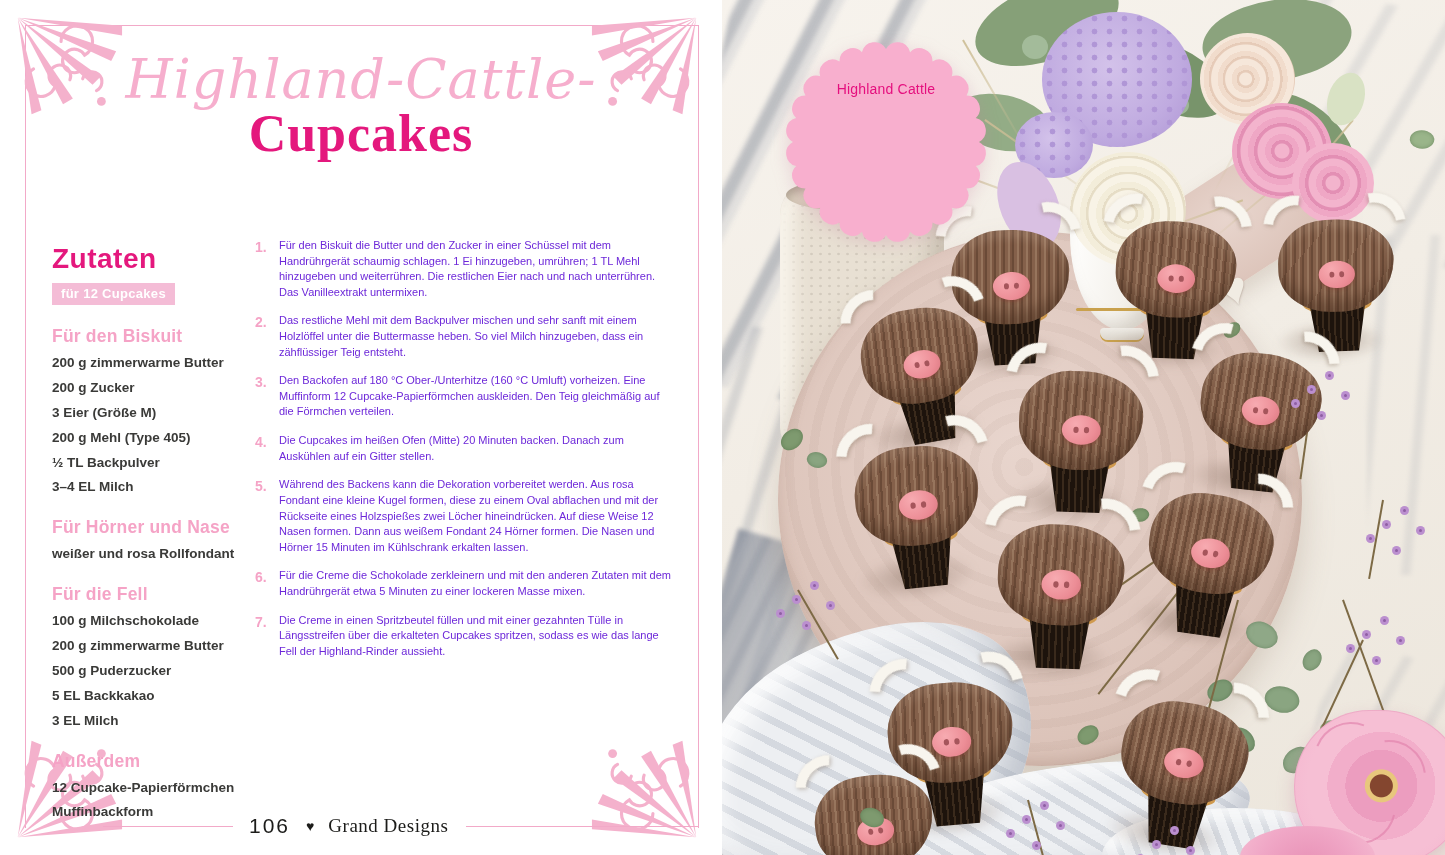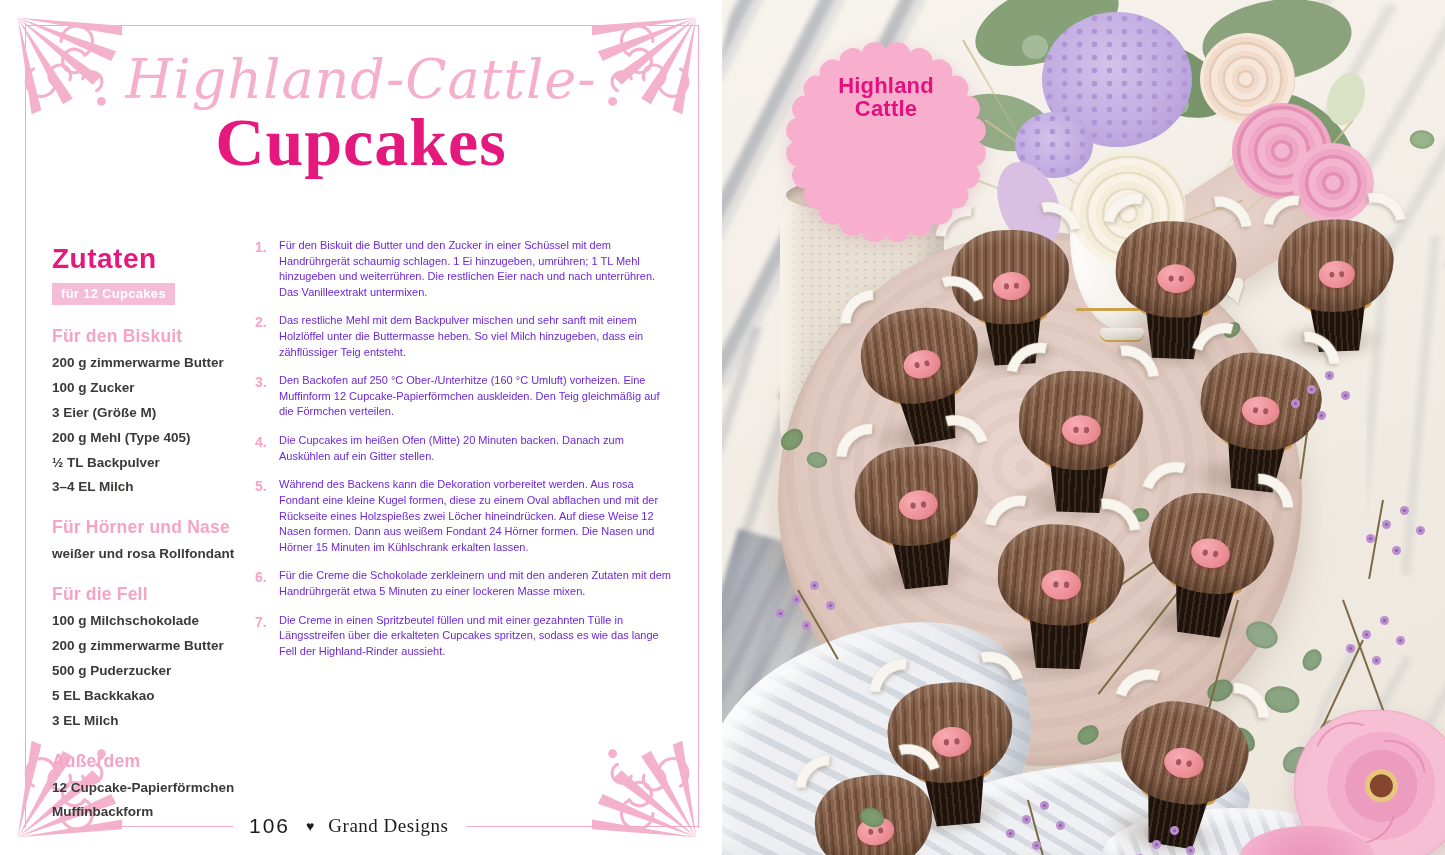--- a/index.html
+++ b/index.html
@@ -12,21 +12,21 @@
   .corner{position:absolute;width:118px;height:118px;}
   .corner.tl{left:6px;top:6px;}
   .corner.tr{right:14px;top:6px;transform:scaleX(-1);}
   .corner.br{right:14px;bottom:6px;transform:scale(-1,-1);}
   .corner.bl{left:6px;bottom:6px;transform:scaleY(-1);}
 
   .script-title{position:absolute;left:0;top:48px;width:722px;text-align:center;
     font-family:"DejaVu Serif",serif;font-style:italic;font-weight:400;
     font-size:54px;letter-spacing:1px;color:#f6aecd;}
   .main-title{position:absolute;left:0;top:108px;width:722px;text-align:center;
-    font-family:"Liberation Serif",serif;font-weight:700;font-size:68px;line-height:1;
+    font-family:"Liberation Serif",serif;font-weight:700;font-size:52px;line-height:1;
     color:#e4187d;letter-spacing:1px;}
 
   .ing-col{position:absolute;left:52px;top:243px;width:200px;}
   .ing-heading{font-size:28px;font-weight:800;color:#e4187d;letter-spacing:.5px;margin:0 0 8px 0;}
   .yield-badge{display:inline-block;background:#f4bcd6;color:#ffffff;font-size:13px;font-weight:700;
     padding:3px 9px 4px 9px;letter-spacing:.3px;}
   .ing-group{margin-top:21px;}
   .ing-group-title{font-size:17.5px;font-weight:800;color:#f5a3c6;margin:0 0 8px 0;letter-spacing:.2px;}
   .ing-item{font-size:13.5px;font-weight:700;color:#3a3a38;line-height:1.25;margin:0 0 8px 0;}
 
@@ -128,21 +128,21 @@
   .stem{width:1.8px;background:#7d6a45;transform-origin:top center;}
   .wax-cluster{width:2px;height:2px;}
   .waxf{width:9px;height:9px;border-radius:50%;background:#bb8fcf;box-shadow:inset 0 0 0 2px rgba(142,95,163,.0);}
   .waxf::after{content:"";position:absolute;left:3px;top:3px;width:3px;height:3px;border-radius:50%;background:#8e5fa3;}
 
   
   .badge{left:64px;top:40px;width:200px;height:204px;z-index:9;filter:drop-shadow(0 4px 8px rgba(190,120,150,.25));}
   .badge svg{position:absolute;left:0;top:0;}
   .badge-inner{position:absolute;left:10px;top:8px;width:180px;height:188px;display:flex;flex-direction:column;
       align-items:center;justify-content:flex-start;text-align:center;}
-  .badge-title{margin-top:26px;width:130px;font-size:22px;line-height:1.05;font-weight:700;color:#e50f7e;letter-spacing:.2px;}
+  .badge-title{margin-top:34px;width:130px;font-size:14px;line-height:1.05;font-weight:400;color:#e50f7e;letter-spacing:.2px;}
   .badge-text{margin-top:8px;width:160px;font-size:11.3px;line-height:1.3;font-weight:700;color:#ffffff;}
 
   
   .cupcake{width:130px;height:172px;z-index:6;}
   .cupcake *{position:absolute;}
   .cc-shadow{left:6px;top:112px;width:118px;height:44px;border-radius:50%;
       background:radial-gradient(ellipse,rgba(115,92,78,.45),transparent 68%);filter:blur(4px);transform:translateX(-8px);}
   .cc-liner{left:33px;top:94px;width:64px;height:52px;
       background:repeating-linear-gradient(90deg,#1d130c 0 4px,#3a2a1c 4px 6px);
       clip-path:polygon(5% 0,95% 0,82% 97%,18% 97%);border-radius:0 0 12px 12px;}
@@ -202,21 +202,21 @@
     <div class="script-title">Highland-Cattle-</div>
     <div class="main-title">Cupcakes</div>
 
     <div class="ing-col">
       <h2 class="ing-heading">Zutaten</h2>
       <span class="yield-badge">für 12 Cupcakes</span>
 
       <div class="ing-group">
         <p class="ing-group-title">Für den Biskuit</p>
         <p class="ing-item">200 g zimmerwarme Butter</p>
-        <p class="ing-item">100 g Zucker</p>
+        <p class="ing-item">200 g Zucker</p>
         <p class="ing-item">3 Eier (Größe M)</p>
         <p class="ing-item">200 g Mehl (Type 405)</p>
         <p class="ing-item">½ TL Backpulver</p>
         <p class="ing-item">3–4 EL Milch</p>
       </div>
 
       <div class="ing-group">
         <p class="ing-group-title">Für Hörner und Nase</p>
         <p class="ing-item">weißer und rosa Rollfondant</p>
       </div>
@@ -242,21 +242,21 @@
       <div class="step">
         <span class="step-num">1.</span>
         <p class="step-text">Für den Biskuit die Butter und den Zucker in einer Schüssel mit dem Handrührgerät schaumig schlagen. 1 Ei hinzugeben, umrühren; 1 TL Mehl hinzugeben und weiterrühren. Die restlichen Eier nach und nach unterrühren. Das Vanilleextrakt untermixen.</p>
       </div>
       <div class="step">
         <span class="step-num">2.</span>
         <p class="step-text">Das restliche Mehl mit dem Backpulver mischen und sehr sanft mit einem Holzlöffel unter die Buttermasse heben. So viel Milch hinzugeben, dass ein zähflüssiger Teig entsteht.</p>
       </div>
       <div class="step">
         <span class="step-num">3.</span>
-        <p class="step-text">Den Backofen auf 250 °C Ober-/Unterhitze (160 °C Umluft) vorheizen. Eine Muffinform 12 Cupcake-Papierförmchen auskleiden. Den Teig gleichmäßig auf die Förmchen verteilen.</p>
+        <p class="step-text">Den Backofen auf 180 °C Ober-/Unterhitze (160 °C Umluft) vorheizen. Eine Muffinform 12 Cupcake-Papierförmchen auskleiden. Den Teig gleichmäßig auf die Förmchen verteilen.</p>
       </div>
       <div class="step">
         <span class="step-num">4.</span>
         <p class="step-text">Die Cupcakes im heißen Ofen (Mitte) 20 Minuten backen. Danach zum Auskühlen auf ein Gitter stellen.</p>
       </div>
       <div class="step">
         <span class="step-num">5.</span>
         <p class="step-text">Während des Backens kann die Dekoration vorbereitet werden. Aus rosa Fondant eine kleine Kugel formen, diese zu einem Oval abflachen und mit der Rückseite eines Holzspießes zwei Löcher hineindrücken. Auf diese Weise 12 Nasen formen. Dann aus weißem Fondant 24 Hörner formen. Die Nasen und Hörner 15 Minuten im Kühlschrank erkalten lassen.</p>
       </div>
       <div class="step">

